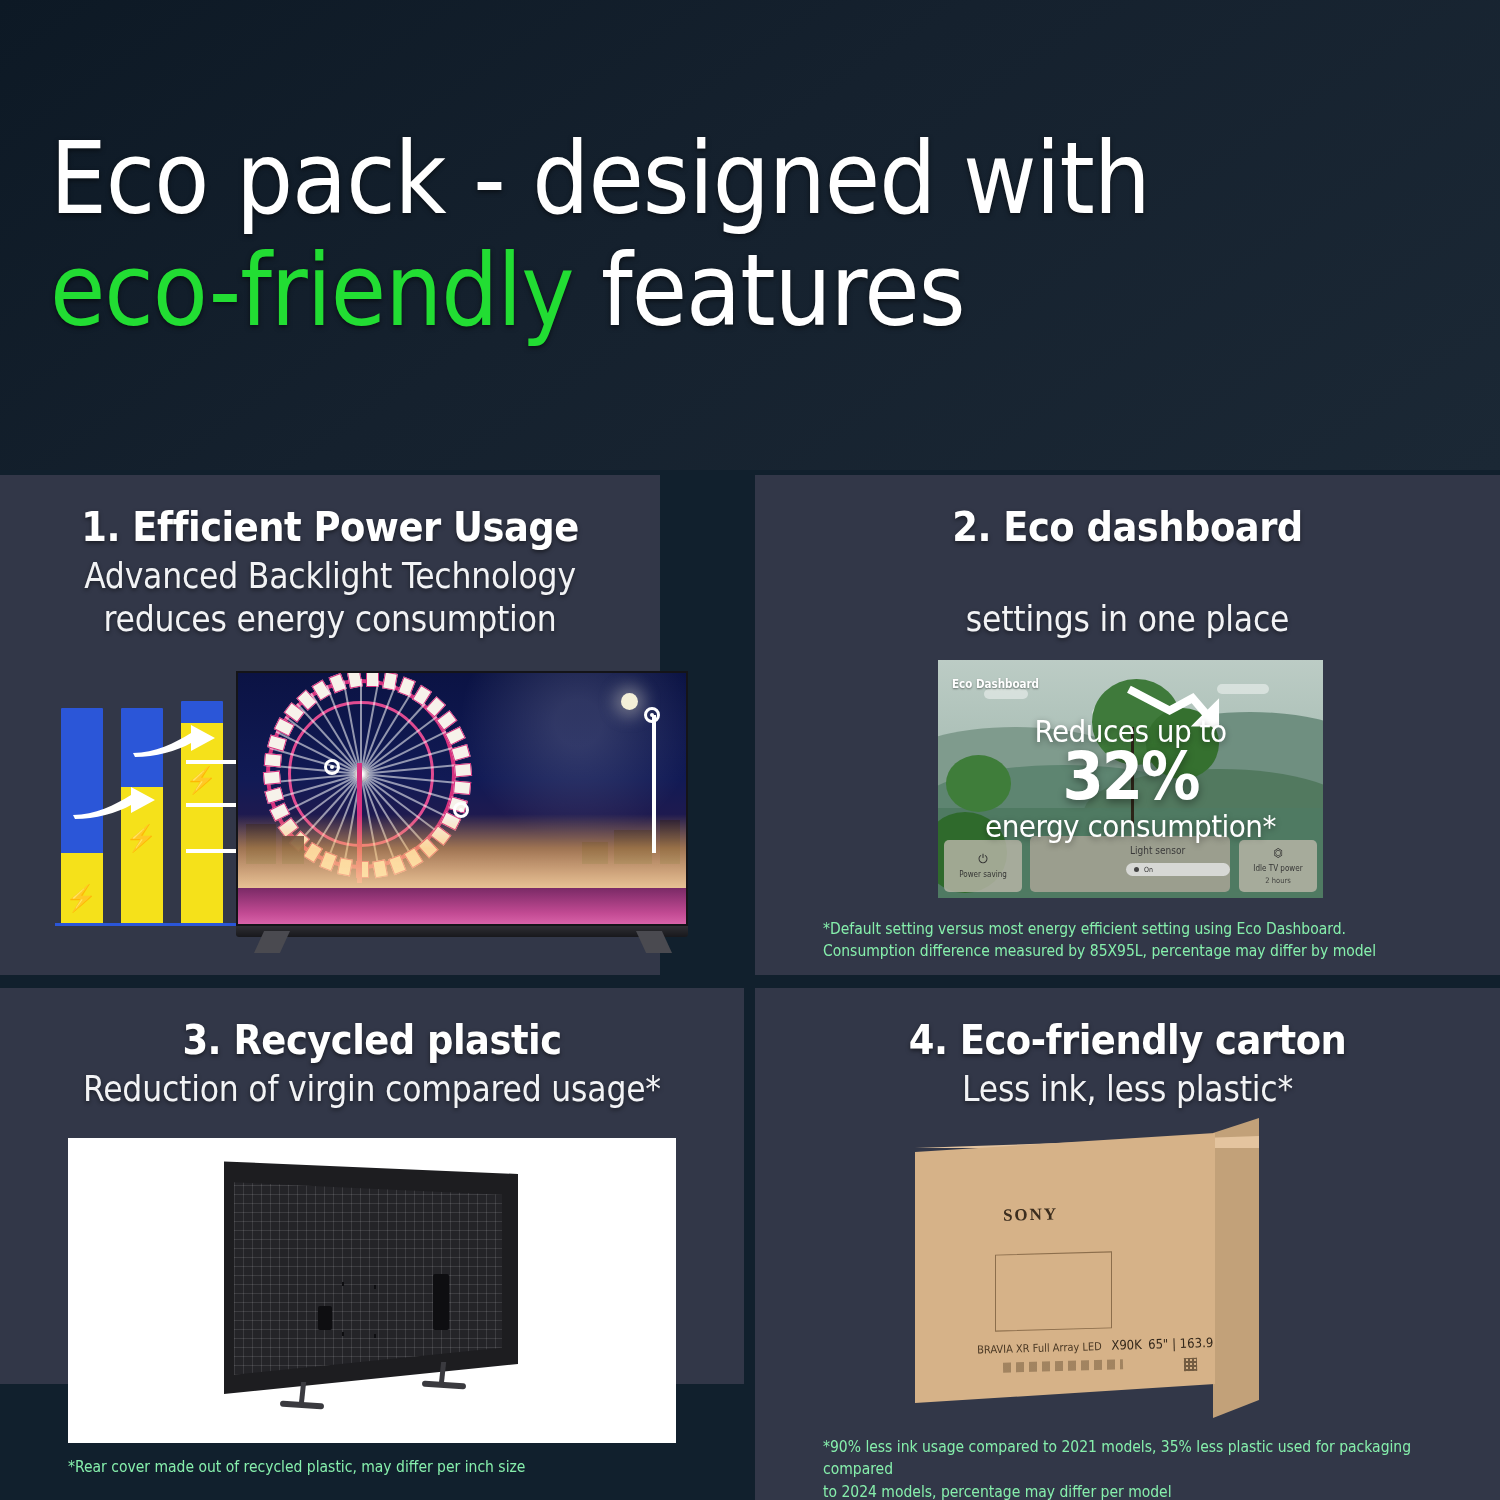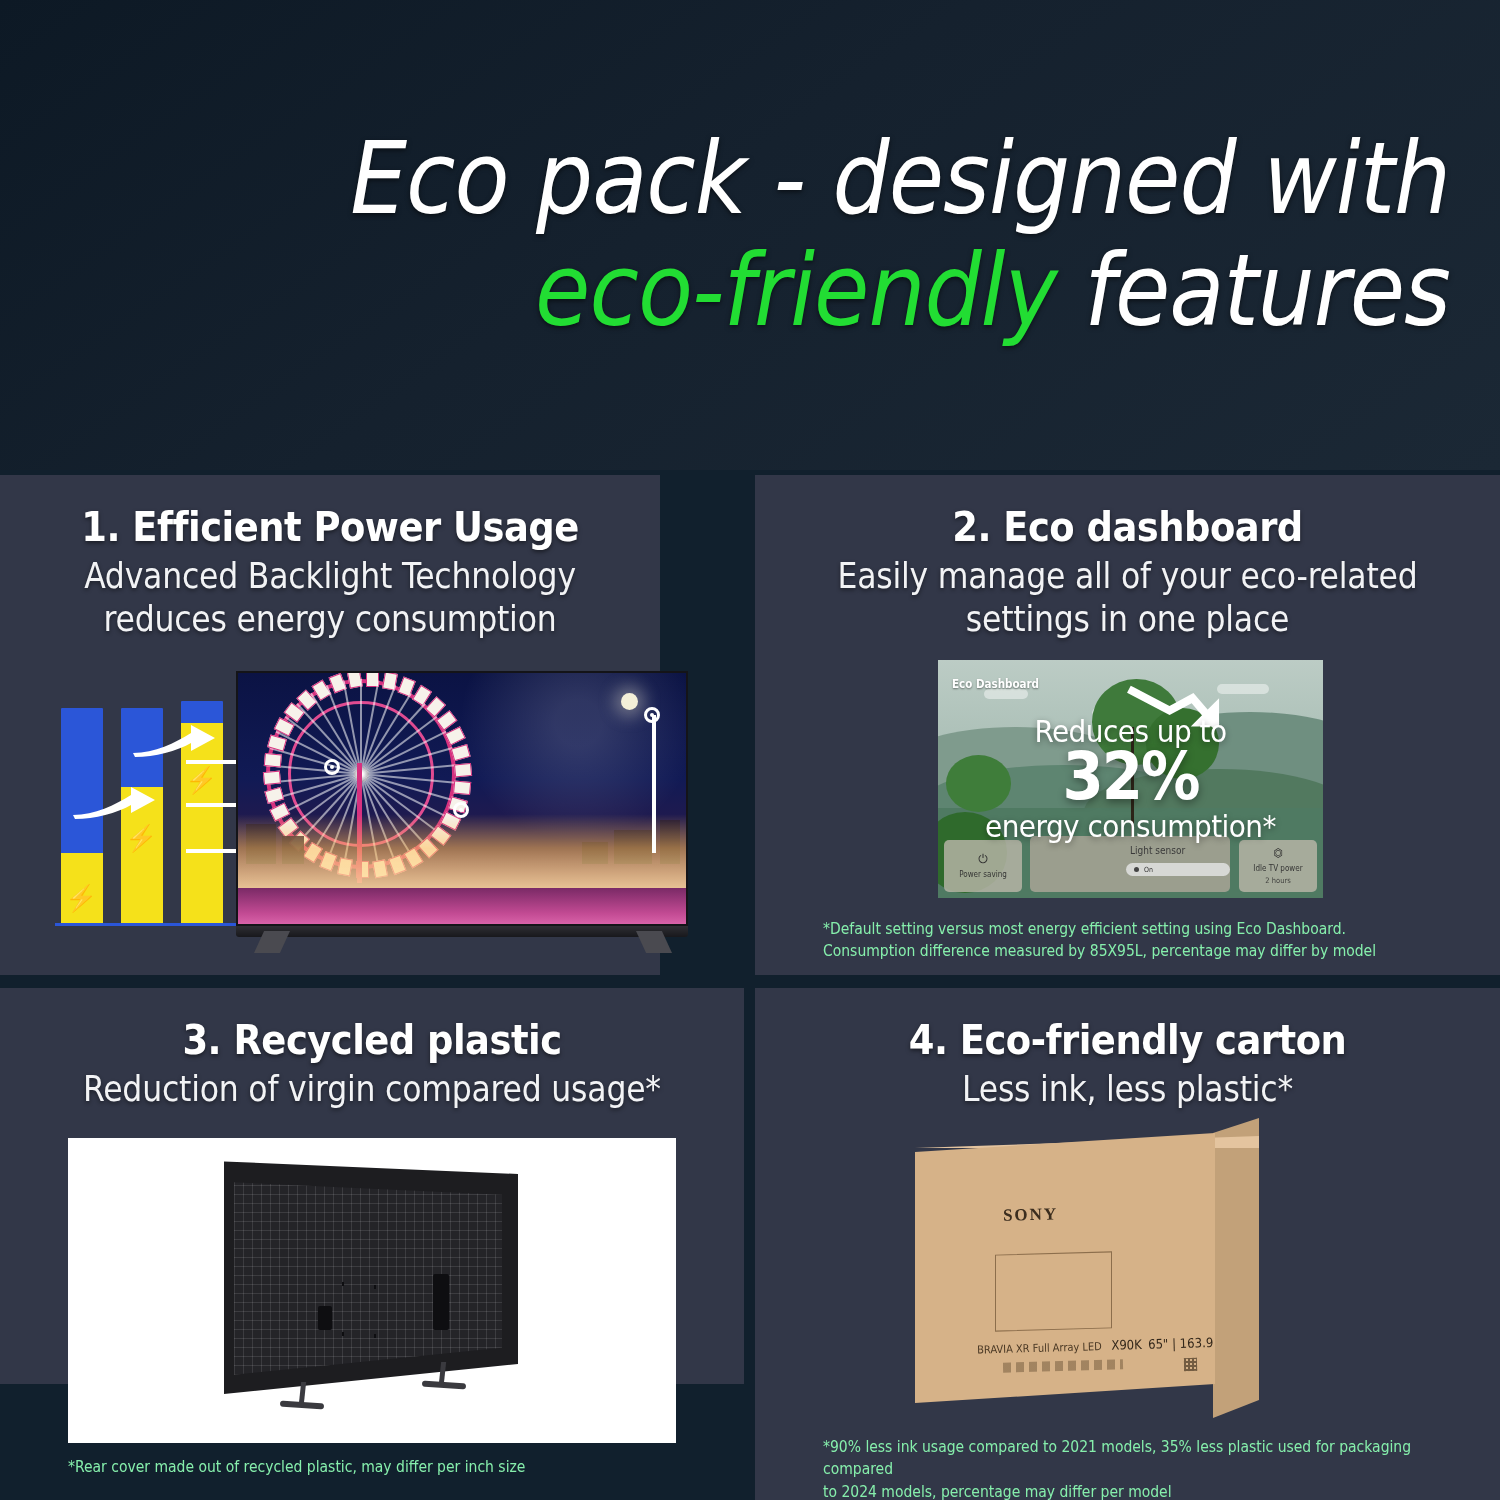--- a/index.html
+++ b/index.html
@@ -11,26 +11,25 @@
   }
   .page{position:relative;width:1500px;height:1500px;background:#11202d;}
 
   
   .header{
     position:absolute;left:0;top:0;width:1500px;height:470px;
     background:linear-gradient(145deg,#0d1925 0%,#15212e 45%,#1b2835 100%);
     display:flex;flex-direction:column;align-items:center;justify-content:center;
   }
   .headline{
-    width:1400px;text-align:right;color:#ffffff;
+    width:1400px;text-align:left;color:#ffffff;
     font-size:100px;line-height:1.12;font-weight:400;
     letter-spacing:-1px;
     text-shadow:0 2px 5px rgba(0,0,0,.55);
     font-family:"DejaVu Sans Condensed","Liberation Sans",sans-serif;
-    font-style:italic;
   }
   .headline .l1{display:block;}
   .headline .l2{display:block;}
   .green{color:#22dd33;}
 
   
   .grid{position:absolute;left:0;top:470px;width:1500px;height:1030px;}
   .panel{
     position:absolute;background:#323748;
   }
@@ -353,21 +352,21 @@
               <i></i>
             </div>
           <div class="lead" style="left:424px;top:50px;width:4px;height:138px;"></div>
         </div>
       </div>
     </div>
 
     <div class="panel p2">
       <h2 class="ptitle">2. Eco dashboard</h2>
       <p class="psub">
-        <span>Easily manage all of your eco-related</span><br>
+        <br>
         <span>settings in one place</span>
       </p>
 
       <div class="ecoimg">
         <div class="sky"></div>
         <div class="cloud" style="left:12%;top:12%;width:44px;"></div>
         <div class="cloud" style="left:40%;top:20%;width:34px;"></div>
         <div class="cloud" style="right:14%;top:10%;width:52px;"></div>
         <div class="hill h1"></div>
         <div class="hill h2"></div>

